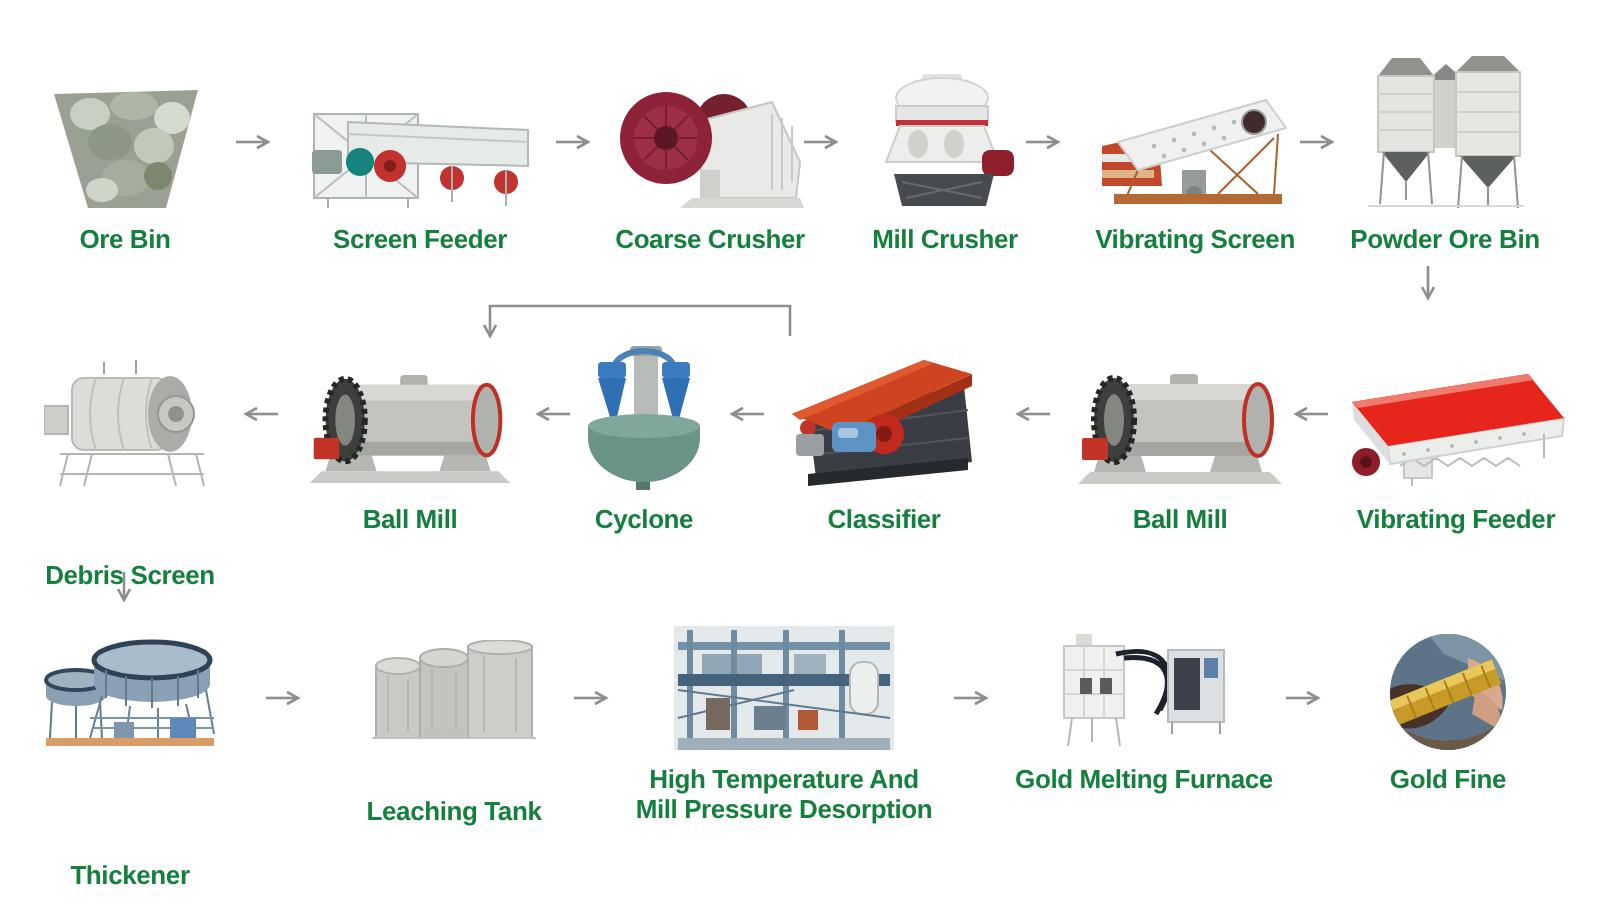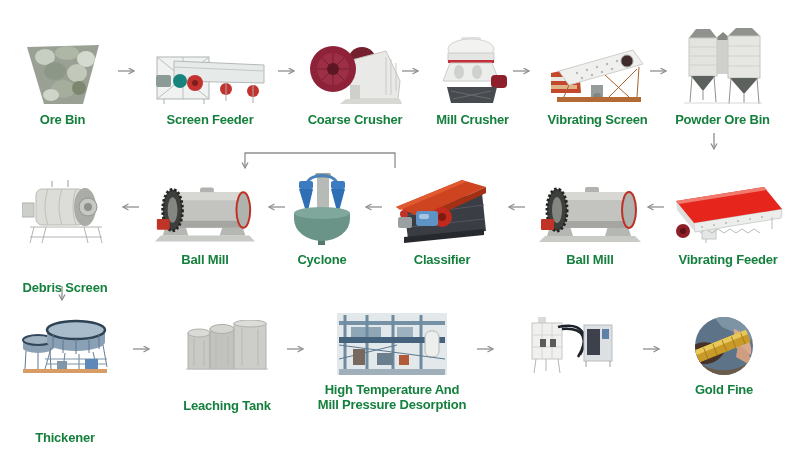--- a/index.html
+++ b/index.html
@@ -328,20 +328,21 @@
         <rect x="12" y="22" width="6" height="8" fill="#5a5c58"></rect>
         <rect x="22" y="22" width="6" height="8" fill="#5a5c58"></rect>
         <path d="M8,42 L6,56 M30,42 L32,56 M18,42 V54" stroke="#b5b7b3"></path>
         <path d="M30,10 C56,4 62,20 52,38 M34,12 C58,10 60,24 50,40" stroke="#1e222a" stroke-width="2.5" fill="none"></path>
         <rect x="56" y="8" width="28" height="36" fill="#dde0e2" stroke="#b8bbbd"></rect>
         <rect x="59" y="12" width="13" height="26" fill="#3c414b"></rect>
         <rect x="74" y="12" width="7" height="10" fill="#5e7fa8"></rect>
         <path d="M58,44 V50 M82,44 V50" stroke="#9aa0a4"></path>
       </svg>
     </div>
+    <figcaption class="lbl">Gold Melting Furnace</figcaption>
   </figure>
 
   <figure class="node row3" style="left:664px;top:310px;width:120px;">
     <div class="img">
       <svg width="60" height="58" viewBox="0 0 60 58">
         <defs>
             <clipPath id="gi-clip">
               <circle cx="30" cy="29" r="29"></circle>
             </clipPath>
           </defs>

